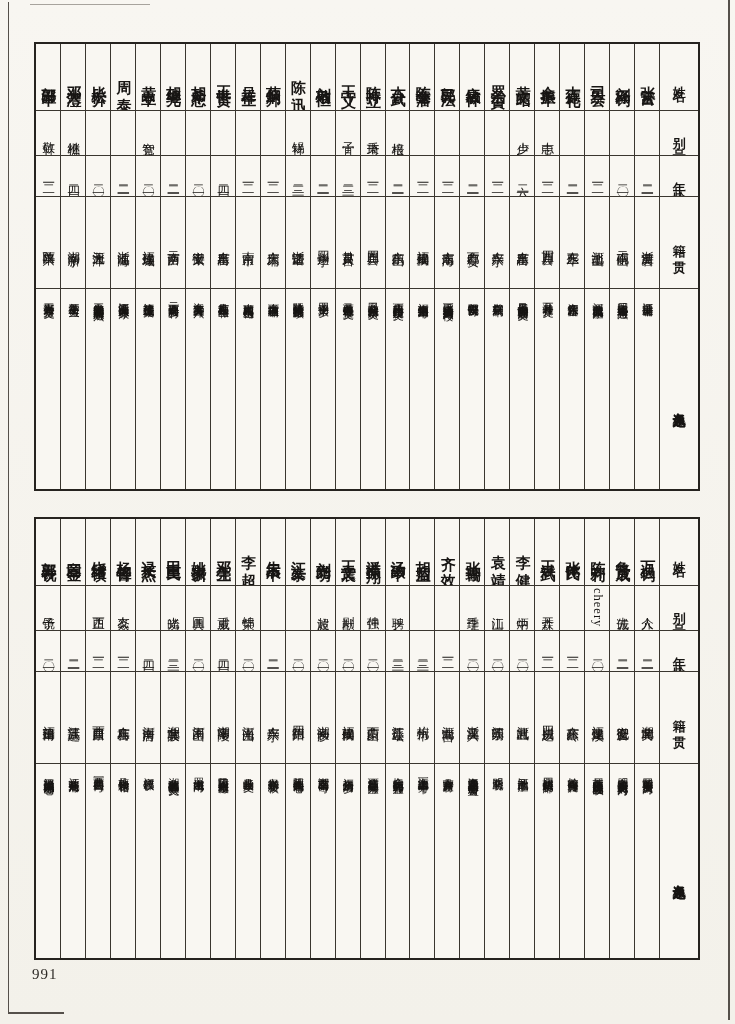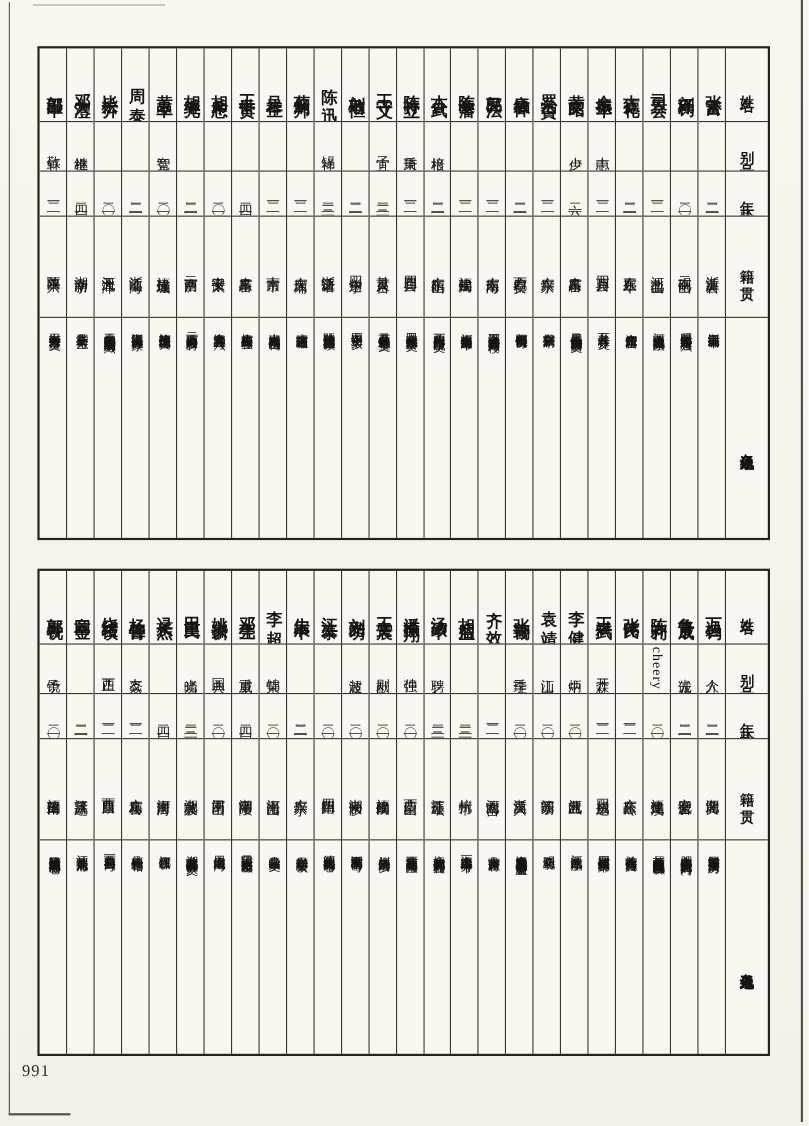--- a/index.html
+++ b/index.html
@@ -47,21 +47,21 @@
   }
   .r-name .vtext{font-weight:700;font-size:15px;letter-spacing:3px;margin-bottom:-3px;}
   .r-addr .vtext{font-size:11px;letter-spacing:0.5px;}
   .hdr-col .vtext{font-weight:700;font-size:13px;}
   .sp8{letter-spacing:8px;margin-bottom:-8px;}
   .sp12{letter-spacing:12px;margin-bottom:-12px;}
   .sp16{letter-spacing:16px;margin-bottom:-16px;}
   .sp28{letter-spacing:28px;margin-bottom:-28px;}
 
   .page-number{
-    position:absolute;left:20px;top:966px;
+    position:absolute;left:32px;top:966px;
     font-size:15px;color:#2e2b27;letter-spacing:1px;
   }
 </style>
 </head>
 <body>
 
 <div class="page">
   <div class="edge edge-left"></div>
   <div class="edge edge-right"></div>
   <div class="edge edge-bottom"></div>

